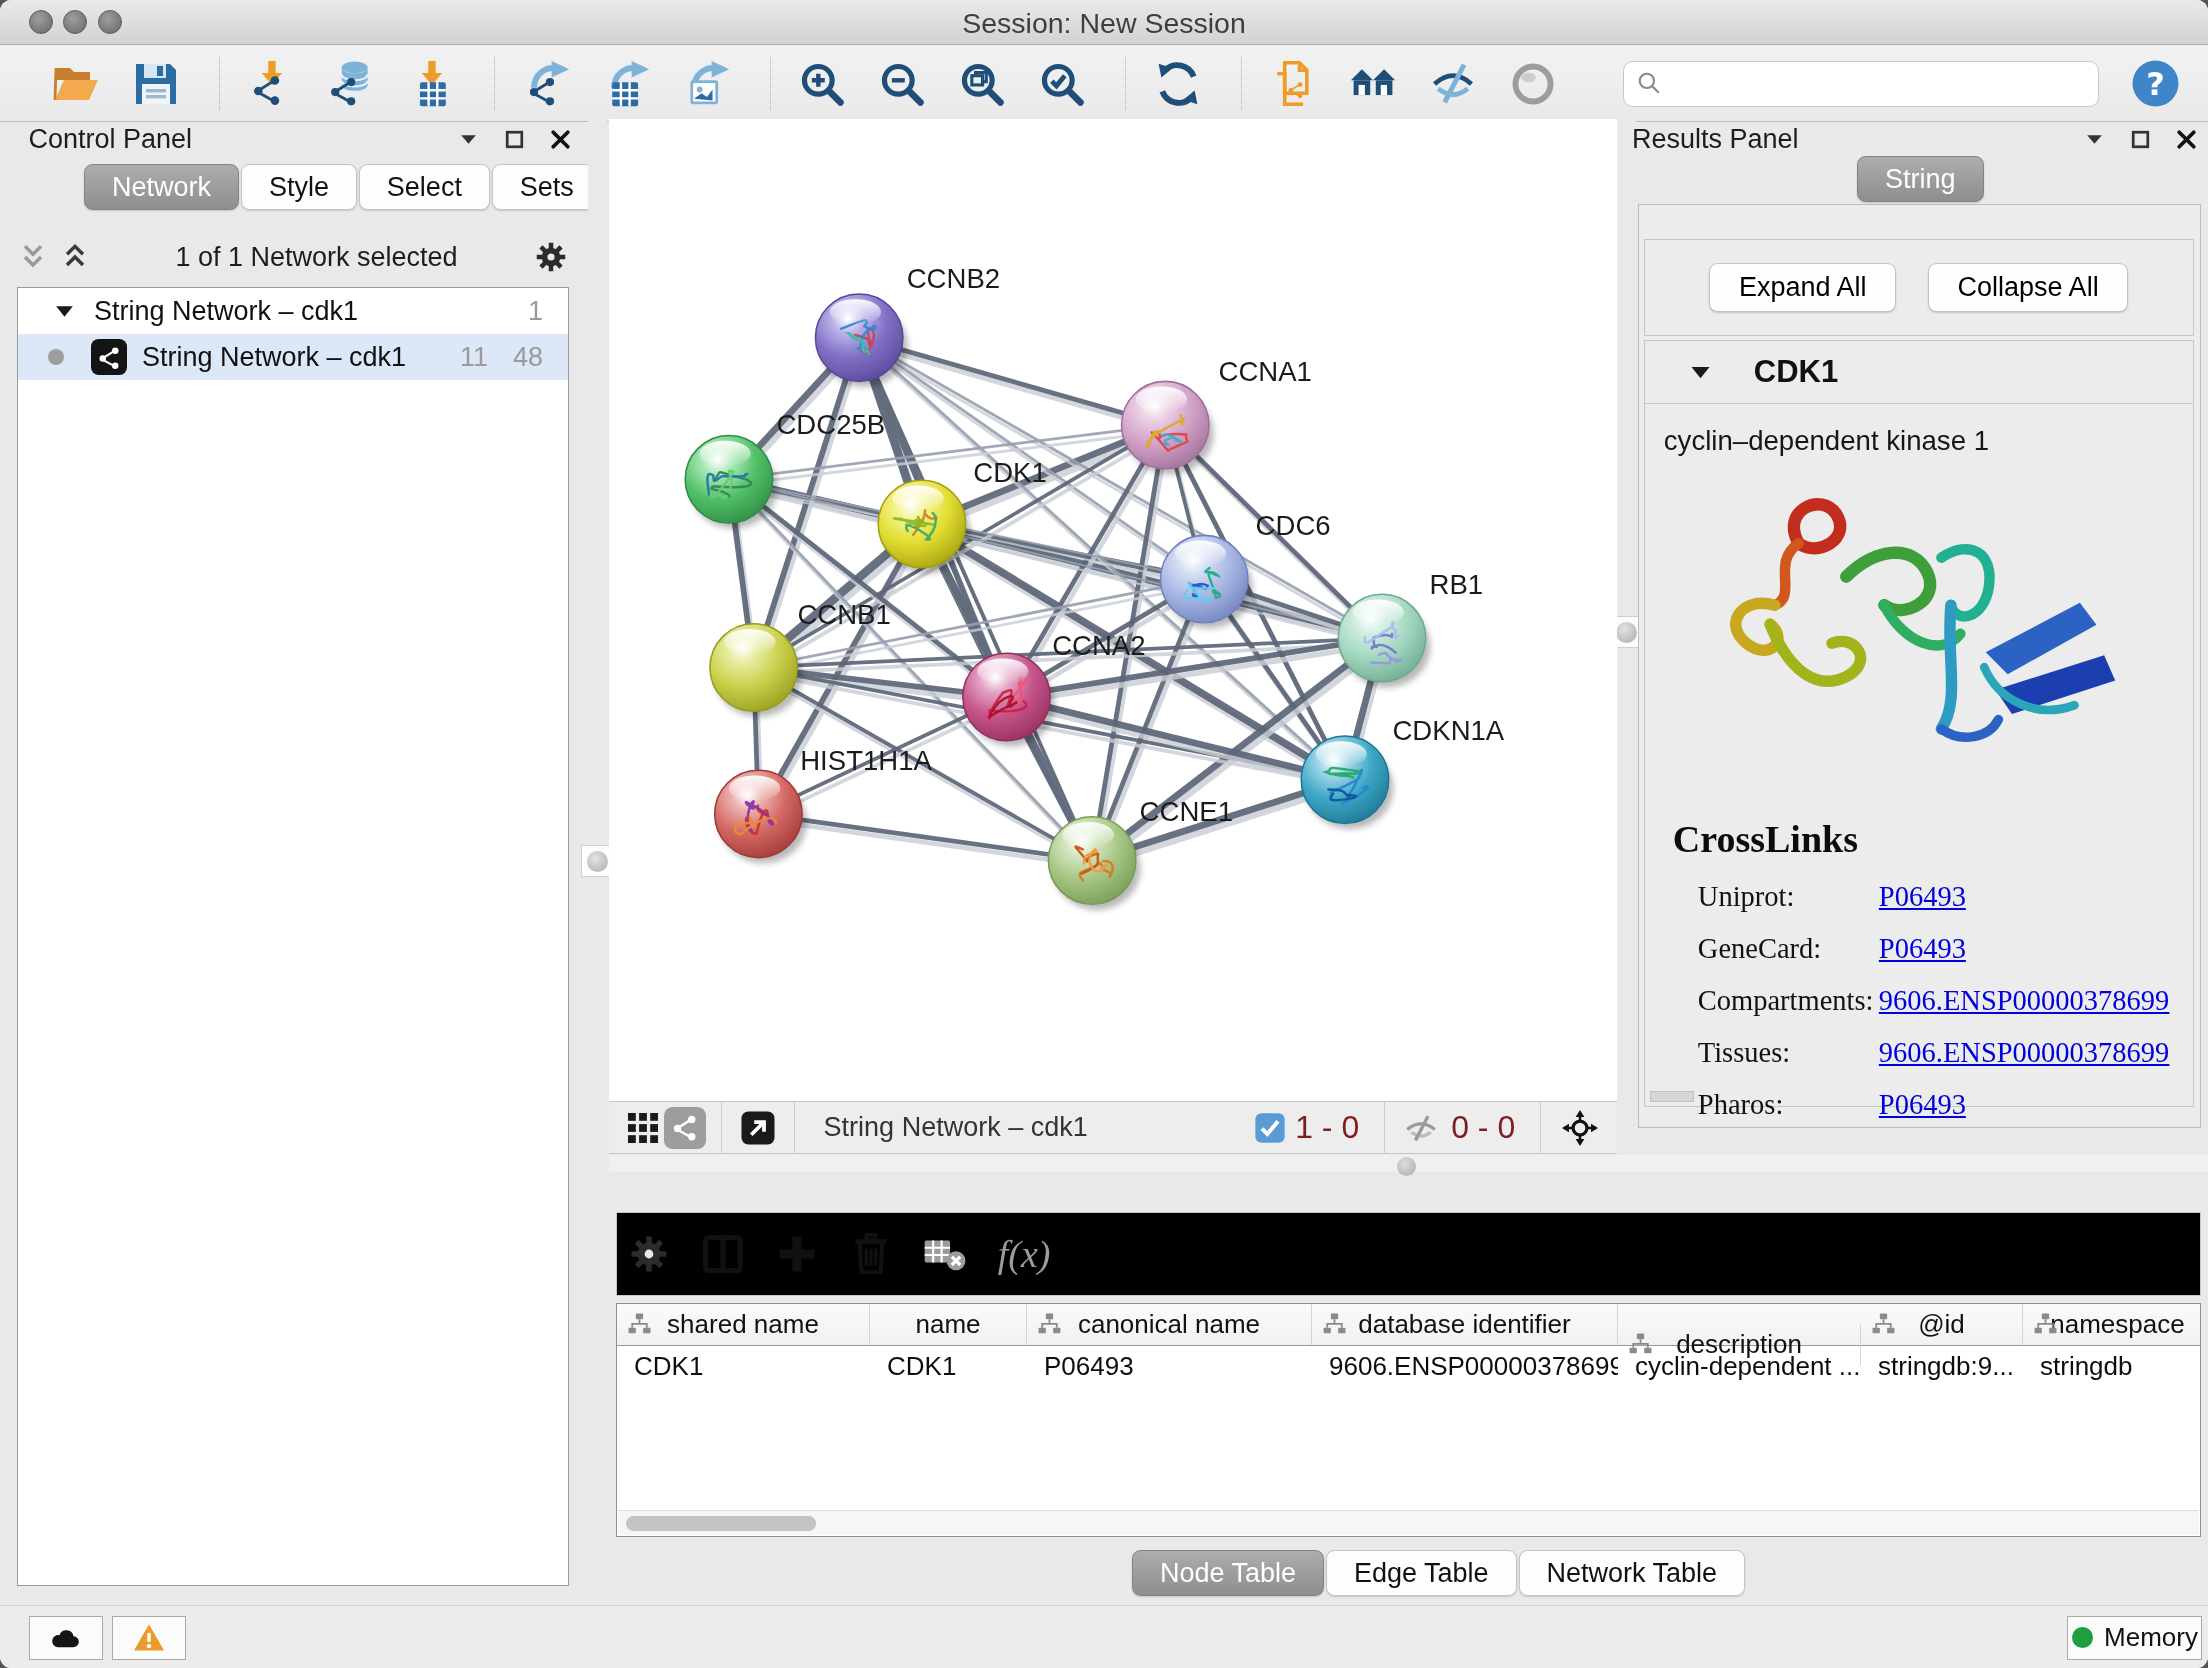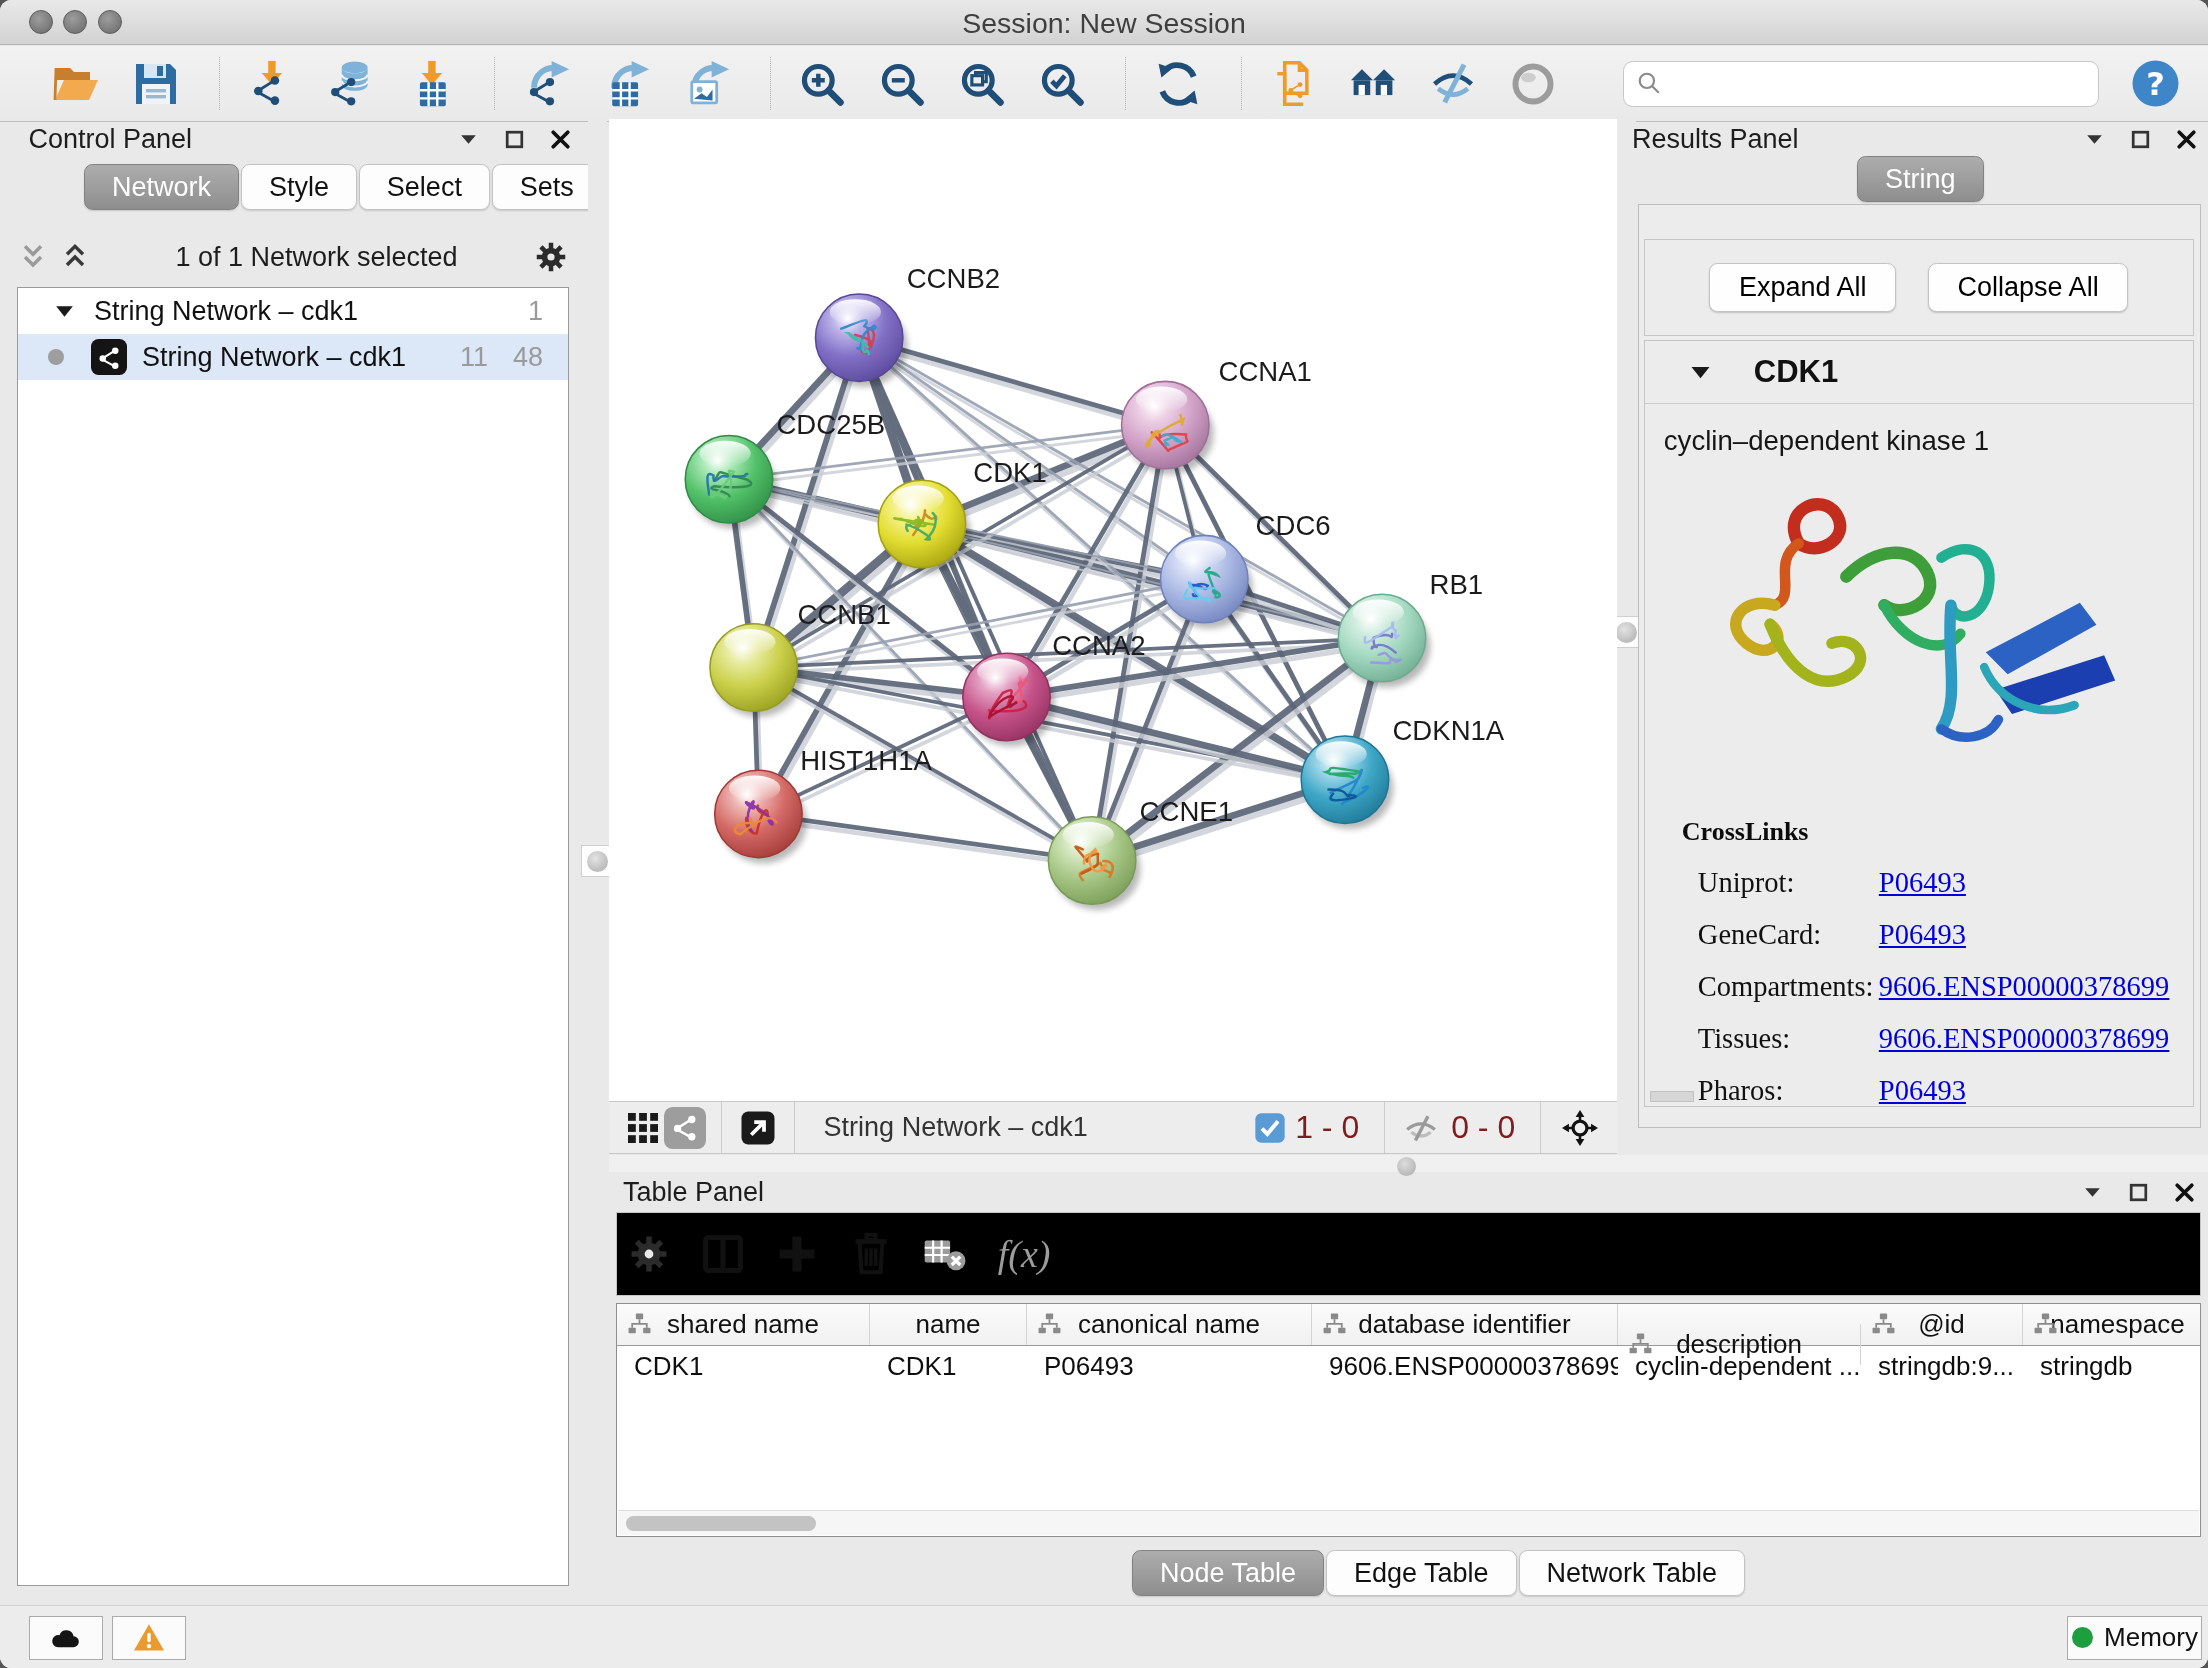--- a/index.html
+++ b/index.html
@@ -99,21 +99,21 @@
   .rp-card{position:absolute;left:4.8px;top:135px;width:550px;height:767px;
     border:1.9px solid #c6c6c6;background:#ececec;}
   .rp-gene-row{height:63px;border-bottom:1.9px solid #cdcdcd;display:flex;align-items:center;}
   .rp-gene-row .expander{width:27px;height:27px;margin:0 40px 0 42px;cursor:pointer;}
   .rp-gene-row .expander svg{width:27px;height:27px;}
   .rp-gene{font-size:31px;font-weight:bold;color:#111;}
   .rp-desc{font-size:27.6px;color:#161616;margin:21px 0 0 19px;}
   .rp-structure{position:absolute;left:11.4px;top:112px;width:527px;height:314px;}
   .rp-xl{position:absolute;left:0;top:476px;width:100%;
     font-family:"Liberation Serif",serif;}
-  .rp-xl-title{font-size:26px;font-weight:bold;color:#0c0c0c;margin-left:37px;}
+  .rp-xl-title{font-size:38px;font-weight:bold;color:#0c0c0c;margin-left:28px;}
   .xl-row{display:flex;margin:20px 0 0 53px;font-size:28.5px;}
   .xl-label{width:181px;color:#111;}
   .xl-value{color:#0000dd;text-decoration:underline;cursor:pointer;}
   .rp-scroll{position:absolute;left:5.7px;bottom:3.8px;width:44px;height:11.4px;background:#d6d6d6;border:1px solid #c2c2c2;}
   
   .tp-header{position:absolute;left:623px;top:1177px;width:1574px;display:flex;
     justify-content:space-between;align-items:center;}
   .tp-toolbar{position:absolute;left:616px;top:1212px;width:1585px;height:84px;
     background:#000000;border:1.9px solid #c6c6c6;display:flex;align-items:center;padding-left:5px;}
   .tp-tool{width:53px;height:53px;margin-right:21px;display:flex;align-items:center;
@@ -875,34 +875,20 @@
             <div class="xl-row">
               <span class="xl-label">Pharos:</span>
               <a class="xl-value">P06493</a>
             </div>
           </div>
       </div>
       <div class="rp-scroll"></div>
     </div>
   </div>
 
-  <div class="tp-header">
-    <span class="panel-title">Table Panel</span>
-    <span class="panel-icons">
-      <span><svg viewBox="0 0 24 24">
-            <polygon points="5,8 19,8 12,16" fill="#333"></polygon>
-          </svg></span>
-      <span><svg viewBox="0 0 24 24">
-            <rect x="5" y="5" width="14" height="14" fill="none" stroke="#333" stroke-width="2.6"></rect>
-          </svg></span>
-      <span><svg viewBox="0 0 24 24">
-            <path d="M5 5l14 14M19 5L5 19" stroke="#111" stroke-width="3.6" stroke-linecap="round"></path>
-          </svg></span>
-    </span>
-  </div>
   <div class="tp-toolbar">
     <span class="tp-tool">
         <svg viewBox="0 0 24 24">
           <g stroke="#2b2b2b" stroke-width="3">
             <path d="M12 2.5v19M2.5 12h19M5.3 5.3l13.4 13.4M18.7 5.3L5.3 18.7"></path>
           </g>
           <circle cx="12" cy="12" r="6.2" fill="#2b2b2b"></circle>
           <circle cx="12" cy="12" r="2.4" fill="#e9e9e9"></circle>
         </svg>
       </span>

